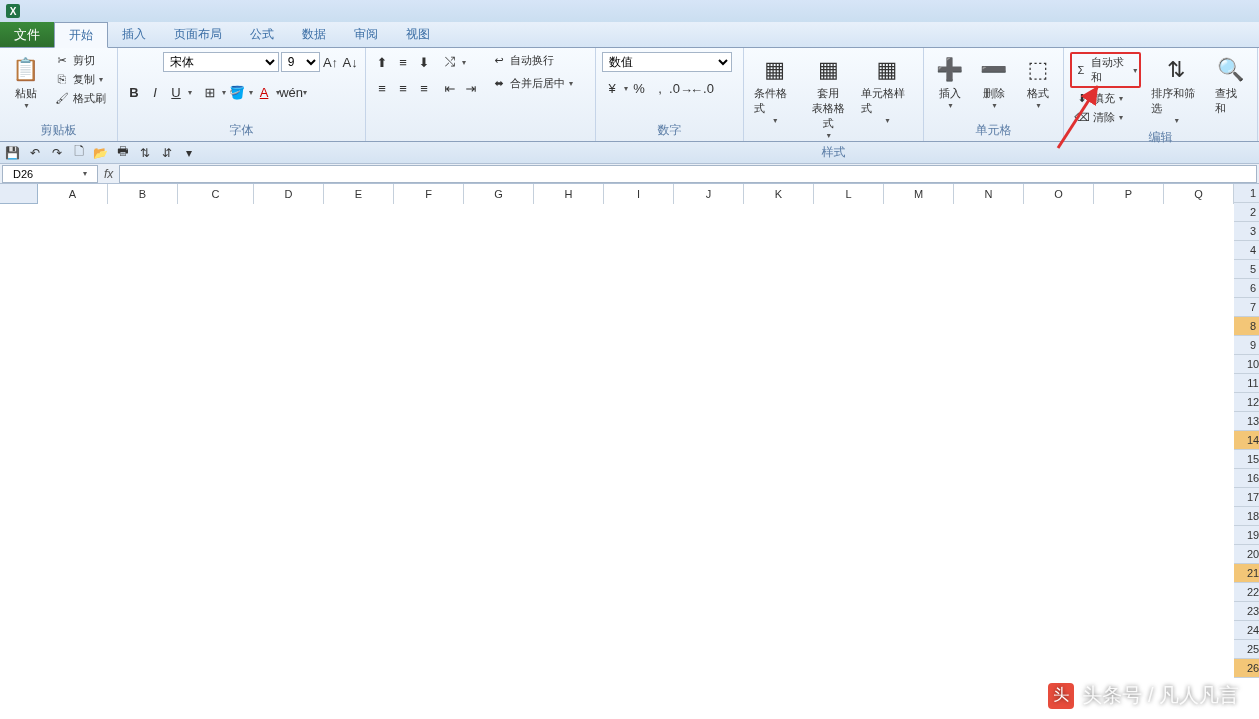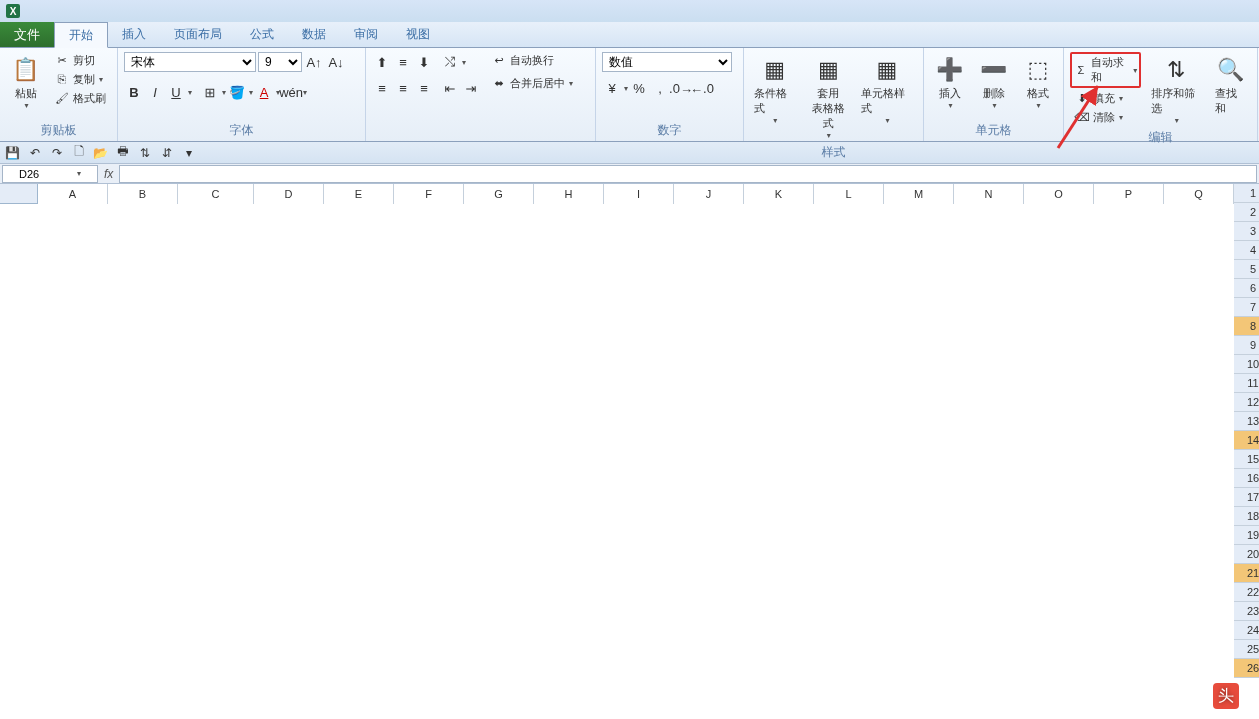--- a/index.html
+++ b/index.html
@@ -14,30 +14,30 @@
 .tab.active { background:#f5f9fe; border:1px solid #8ba0bc; border-bottom:1px solid #f5f9fe; color:#3b6ea5; margin-bottom:-1px;}
 .ribbon { height:94px; background:linear-gradient(#f7fbff,#e6eef7); border-bottom:1px solid #8ba0bc; display:flex; }
 .group { border-right:1px solid #c5d4e8; padding:4px 6px 2px 6px; display:flex; flex-direction:column; justify-content:space-between; position:relative;}
 .group-label { text-align:center; font-size:12px; color:#5a7ca5; padding-top:2px;}
 .group-top { flex:1; display:flex; align-items:flex-start; gap:4px;}
 .big-btn { display:flex; flex-direction:column; align-items:center; padding:2px 4px; font-size:11px; cursor:pointer; color:#333;}
 .big-btn .ico { width:32px; height:32px; display:flex; align-items:center; justify-content:center; font-size:22px;}
 .small-btns { display:flex; flex-direction:column; gap:2px;}
 .small-btn { display:flex; align-items:center; gap:3px; padding:1px 4px; font-size:11px; cursor:pointer; color:#333;}
 .small-btn .ico { width:16px; display:inline-block; text-align:center;}
-.font-row { display:flex; align-items:flex-start; gap:2px; margin-bottom:4px;}
+.font-row { display:flex; align-items:flex-start; gap:2px; margin-bottom:4px;margin-left:39px;}
 .sel { border:1px solid #a5b5c8; background:#fff; height:20px; font-size:12px; padding:0 2px;}
 .icon-btn { width:20px; height:20px; display:inline-flex; align-items:center; justify-content:center; border:1px solid transparent; cursor:pointer; font-size:13px; color:#333;}
 .btn-row { display:flex; gap:1px; align-items:center;}
 .drop-arrow{ font-size:8px; margin-left:1px; color:#555;}
 .hl-box { border:2px solid #e03030; padding:1px 2px; border-radius:2px;}
 .qat { height:22px; background:linear-gradient(#e2ecf7,#d5e3f2); display:flex; align-items:center; padding:0 4px; gap:4px; border-bottom:1px solid #b0c0d4;}
 .qat .icon-btn{width:18px;height:18px;font-size:12px;}
 .name-box-row { height:20px; background:#e9eff7; display:flex; align-items:center; border-bottom:1px solid #b0c0d4;}
-.name-box { width:96px; border:1px solid #a5b5c8; background:#fff; height:18px; margin-left:2px; display:flex; align-items:center; padding:0 16px; font-size:11px;}
+.name-box { width:96px; border:1px solid #a5b5c8; background:#fff; height:18px; margin-left:2px; display:flex; align-items:center; padding:0 10px; font-size:11px;}
 .fx-icon { margin:0 6px; font-style:italic; color:#555; font-size:12px;}
 .formula-bar { flex:1; background:#fff; border:1px solid #a5b5c8; height:18px; margin-right:2px;}
 .sheet { position:relative; display:flex; }
 .row-hdrs { background:#e4ecf7; border-right:1px solid #9eb6ce;}
 .corner { width:38px; height:20px; background:#e4ecf7; border-right:1px solid #9eb6ce; border-bottom:1px solid #9eb6ce;}
 .ch { height:20px; border-right:1px solid #c5d0dc; text-align:center; font-size:11px; color:#333; line-height:20px;}
 .rh { width:38px; height:19px; border-bottom:1px solid #c5d0dc; text-align:center; font-size:11px; color:#333; line-height:19px;}
 .rh.sel-row { background:#f3c677;}
 .watermark { position:absolute; right:20px; bottom:10px; color:rgba(255,255,255,0.9); font-size:20px; text-shadow:0 0 4px rgba(0,0,0,0.6); display:flex; align-items:center; gap:8px;}
 .watermark .logo{ width:26px;height:26px; background:#e74c3c; color:#fff; border-radius:4px; display:flex; align-items:center; justify-content:center; font-size:16px;}
@@ -318,13 +318,14 @@
         <div class="rh">23</div>
         <div class="rh">24</div>
         <div class="rh">25</div>
         <div class="rh sel-row">26</div>
       </div>
     </div>
   </div>
 
 <div class="watermark">
   <span class="logo">头</span>
+  <span><span>头条号</span> / <span>凡人凡言</span></span>
 </div>
 
 </body></html>

